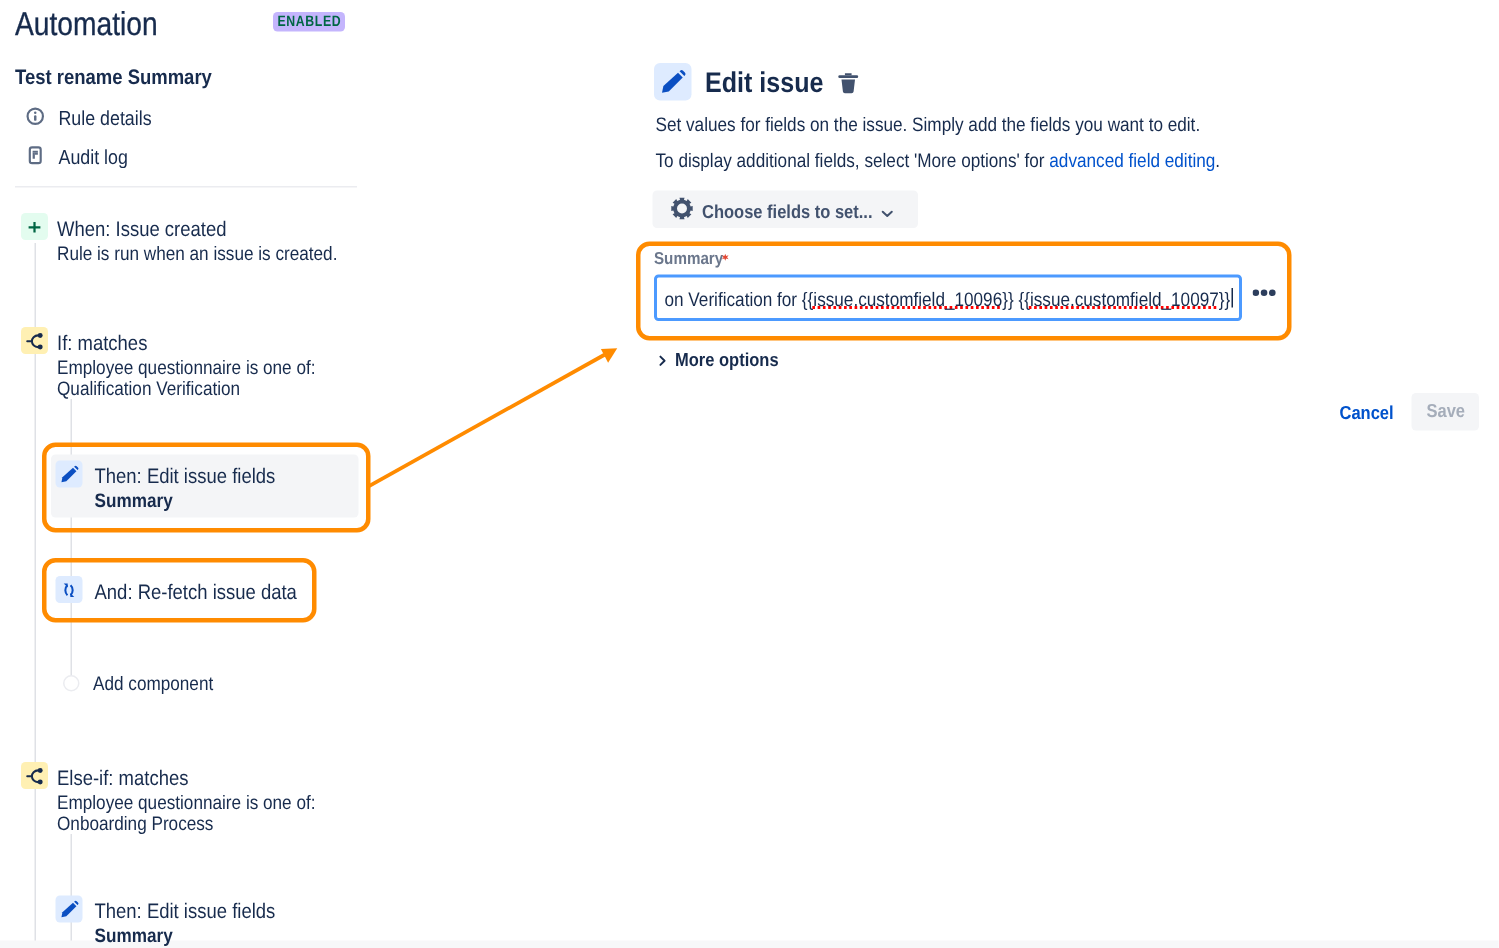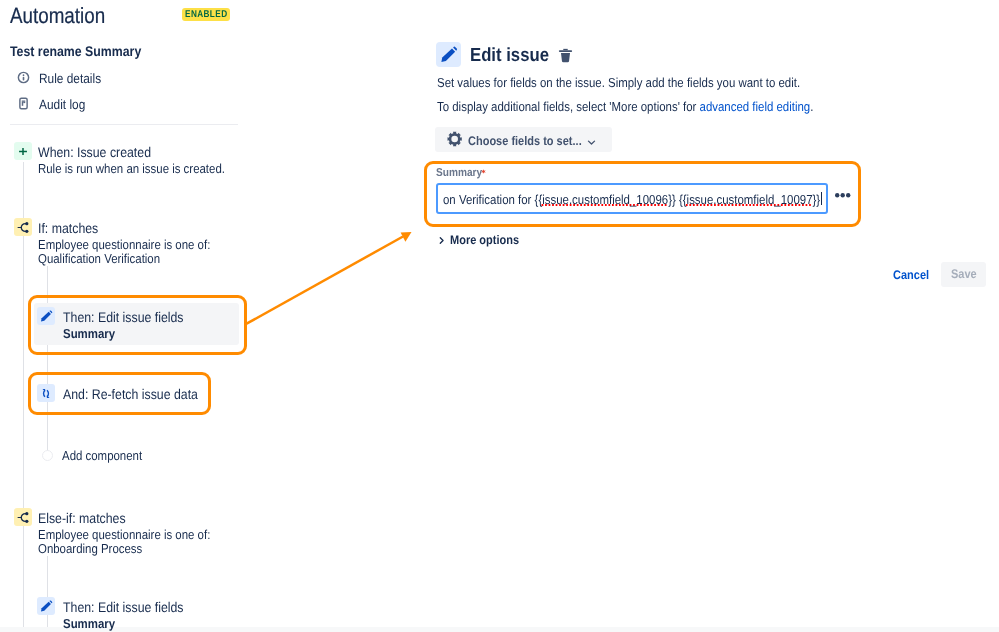--- a/index.html
+++ b/index.html
@@ -11,21 +11,21 @@
        text-rendering:geometricPrecision;}
   *{-webkit-font-smoothing:antialiased;}
   .page{position:absolute;left:0;top:0;width:999px;height:632px;
         transform:translateZ(0);}
   .sx{transform:scaleX(0.88);transform-origin:left top;white-space:nowrap;}
 
   
   .title{position:absolute;left:10px;top:3px;font-size:22px;line-height:26px;
          font-weight:400;color:#172B4D;-webkit-text-stroke:0.22px #172B4D;
          transform:scaleX(0.855);transform-origin:left top;}
-  .badge{position:absolute;left:182px;top:8px;width:48px;height:13px;background:#fde047;
+  .badge{position:absolute;left:182px;top:8px;width:48px;height:13px;background:#c4b5fd;
          border-radius:3px;}
   .badge span{position:absolute;left:3px;top:2px;color:#006644;font-size:10px;
          font-weight:700;letter-spacing:0.5px;line-height:10px;
          transform:scaleX(0.82);transform-origin:left top;display:inline-block;}
   .rulename{position:absolute;left:10px;top:42px;font-size:14px;font-weight:700;
             line-height:18px;color:#172B4D;}
 
   .navlbl{position:absolute;font-size:13.5px;line-height:18px;color:#172B4D;}
   .navic{position:absolute;width:17px;height:17px;}
   .divider{position:absolute;left:10px;top:124px;width:228px;height:1px;background:#EBECF0;}

